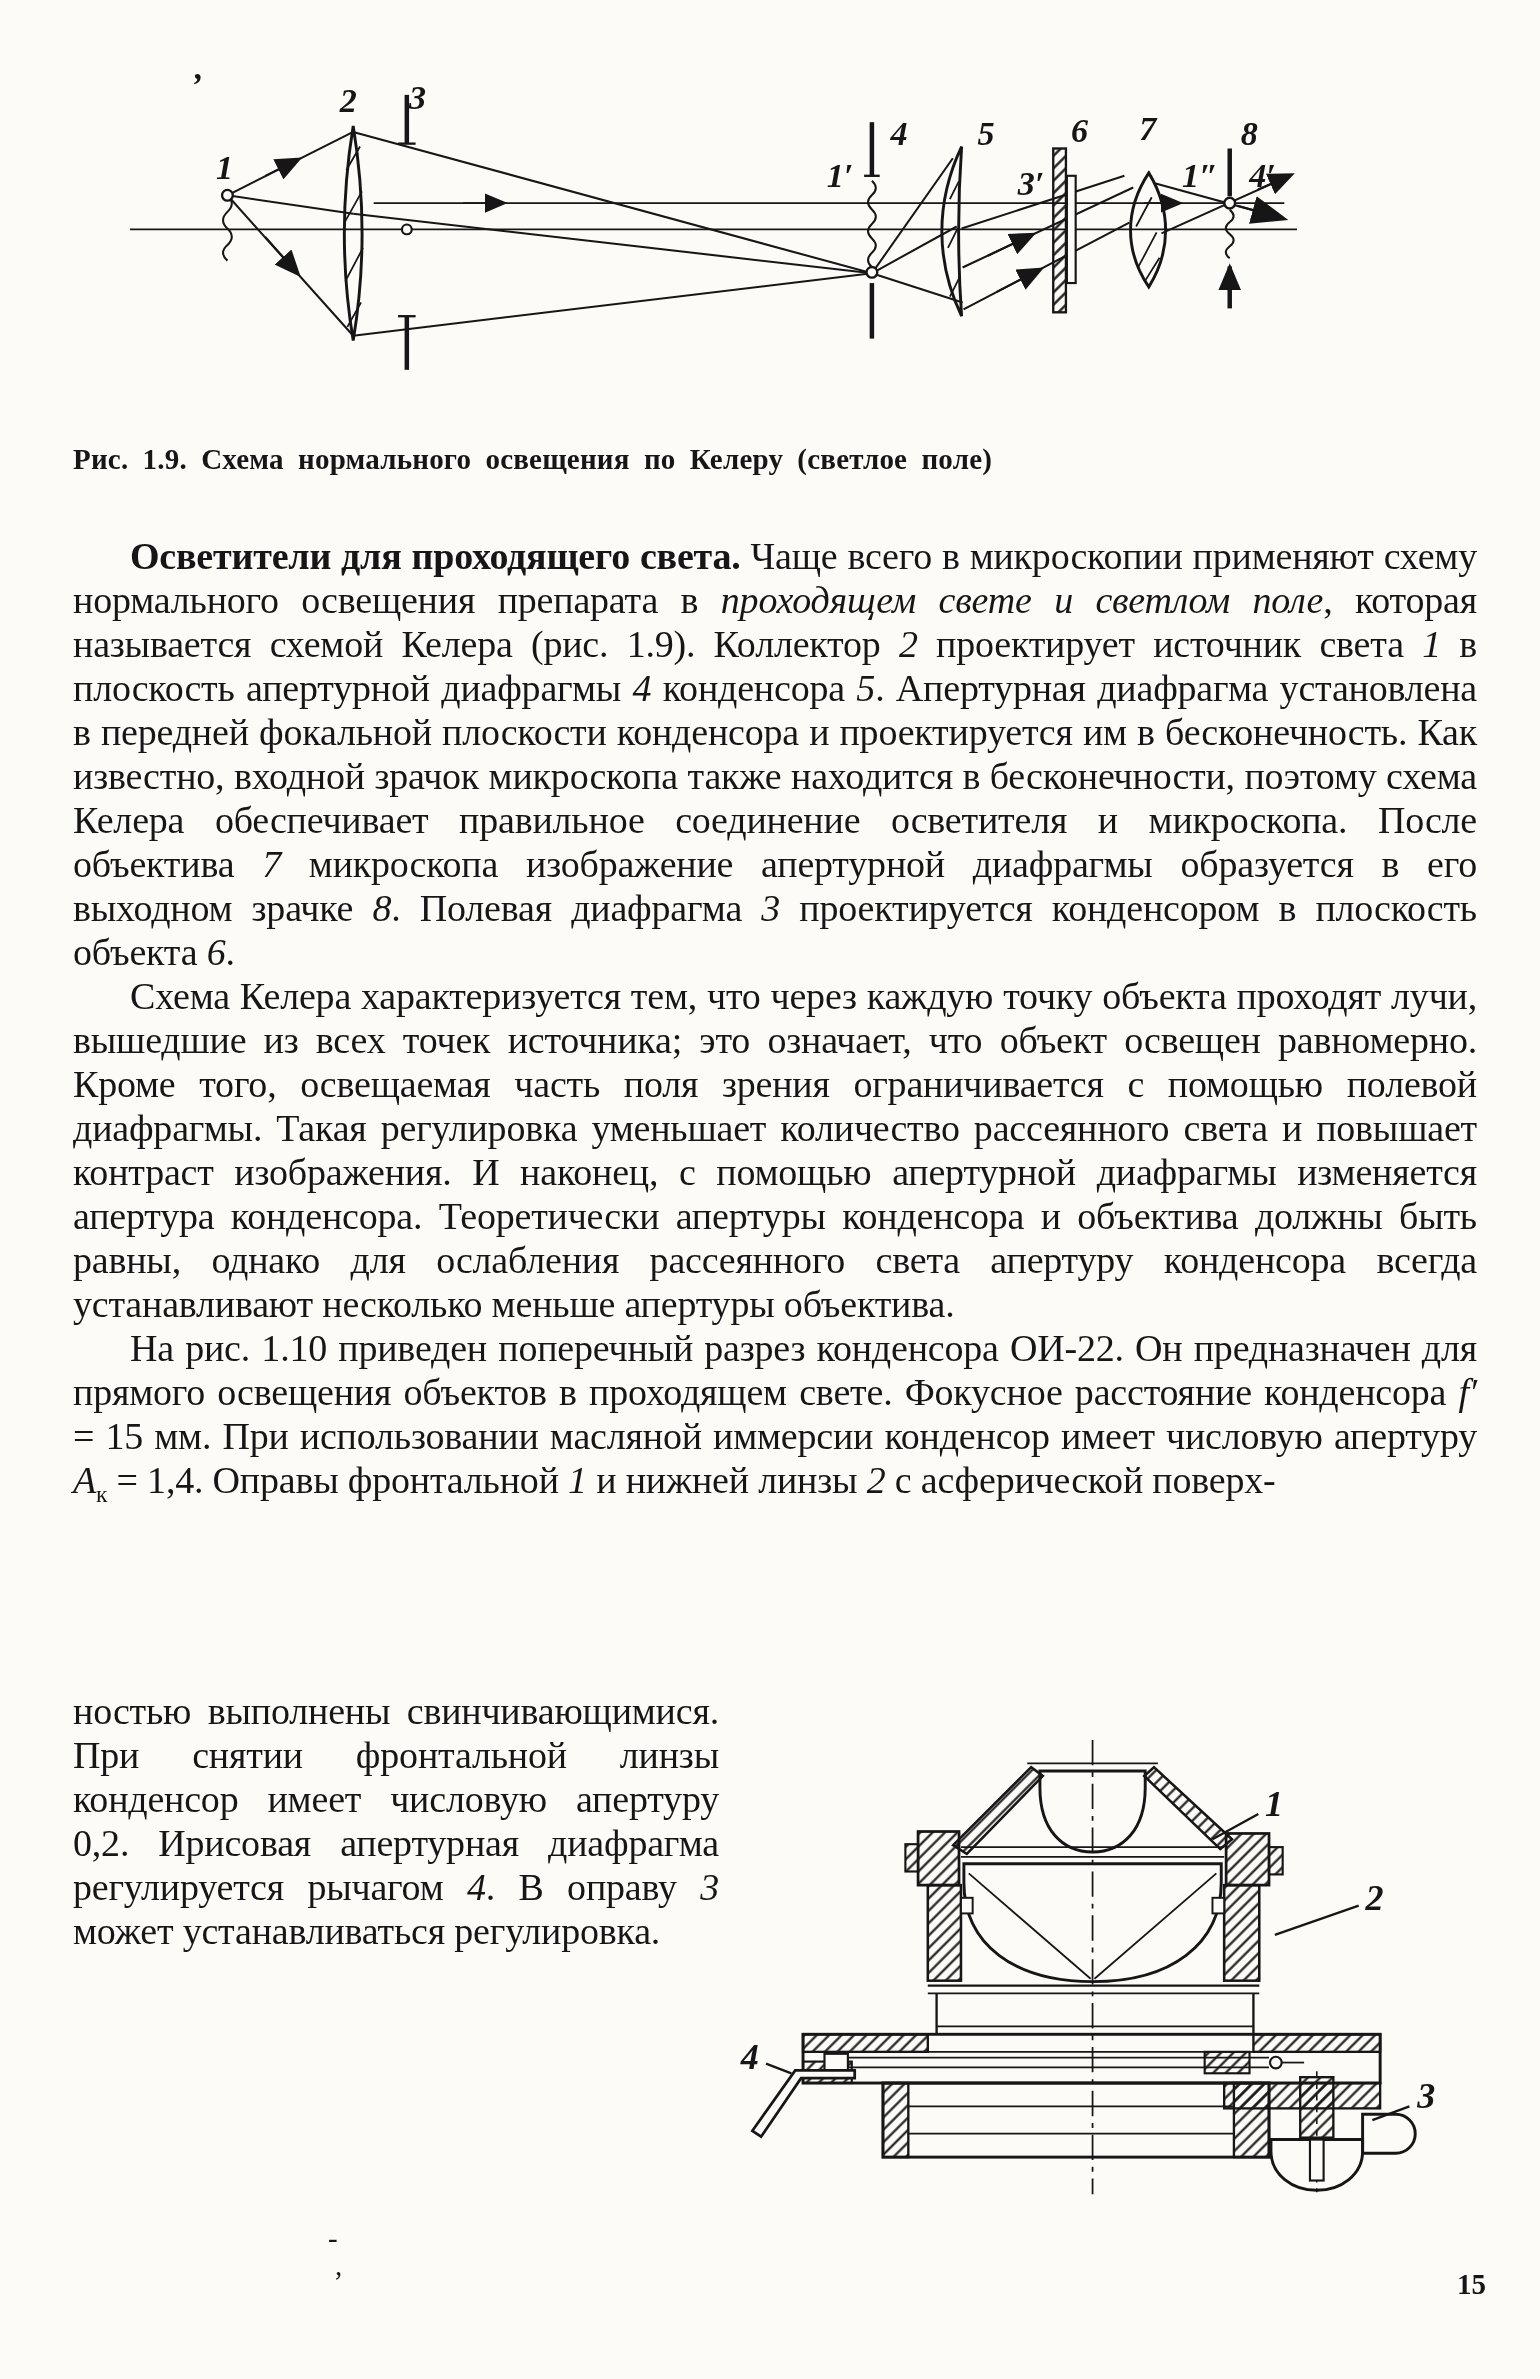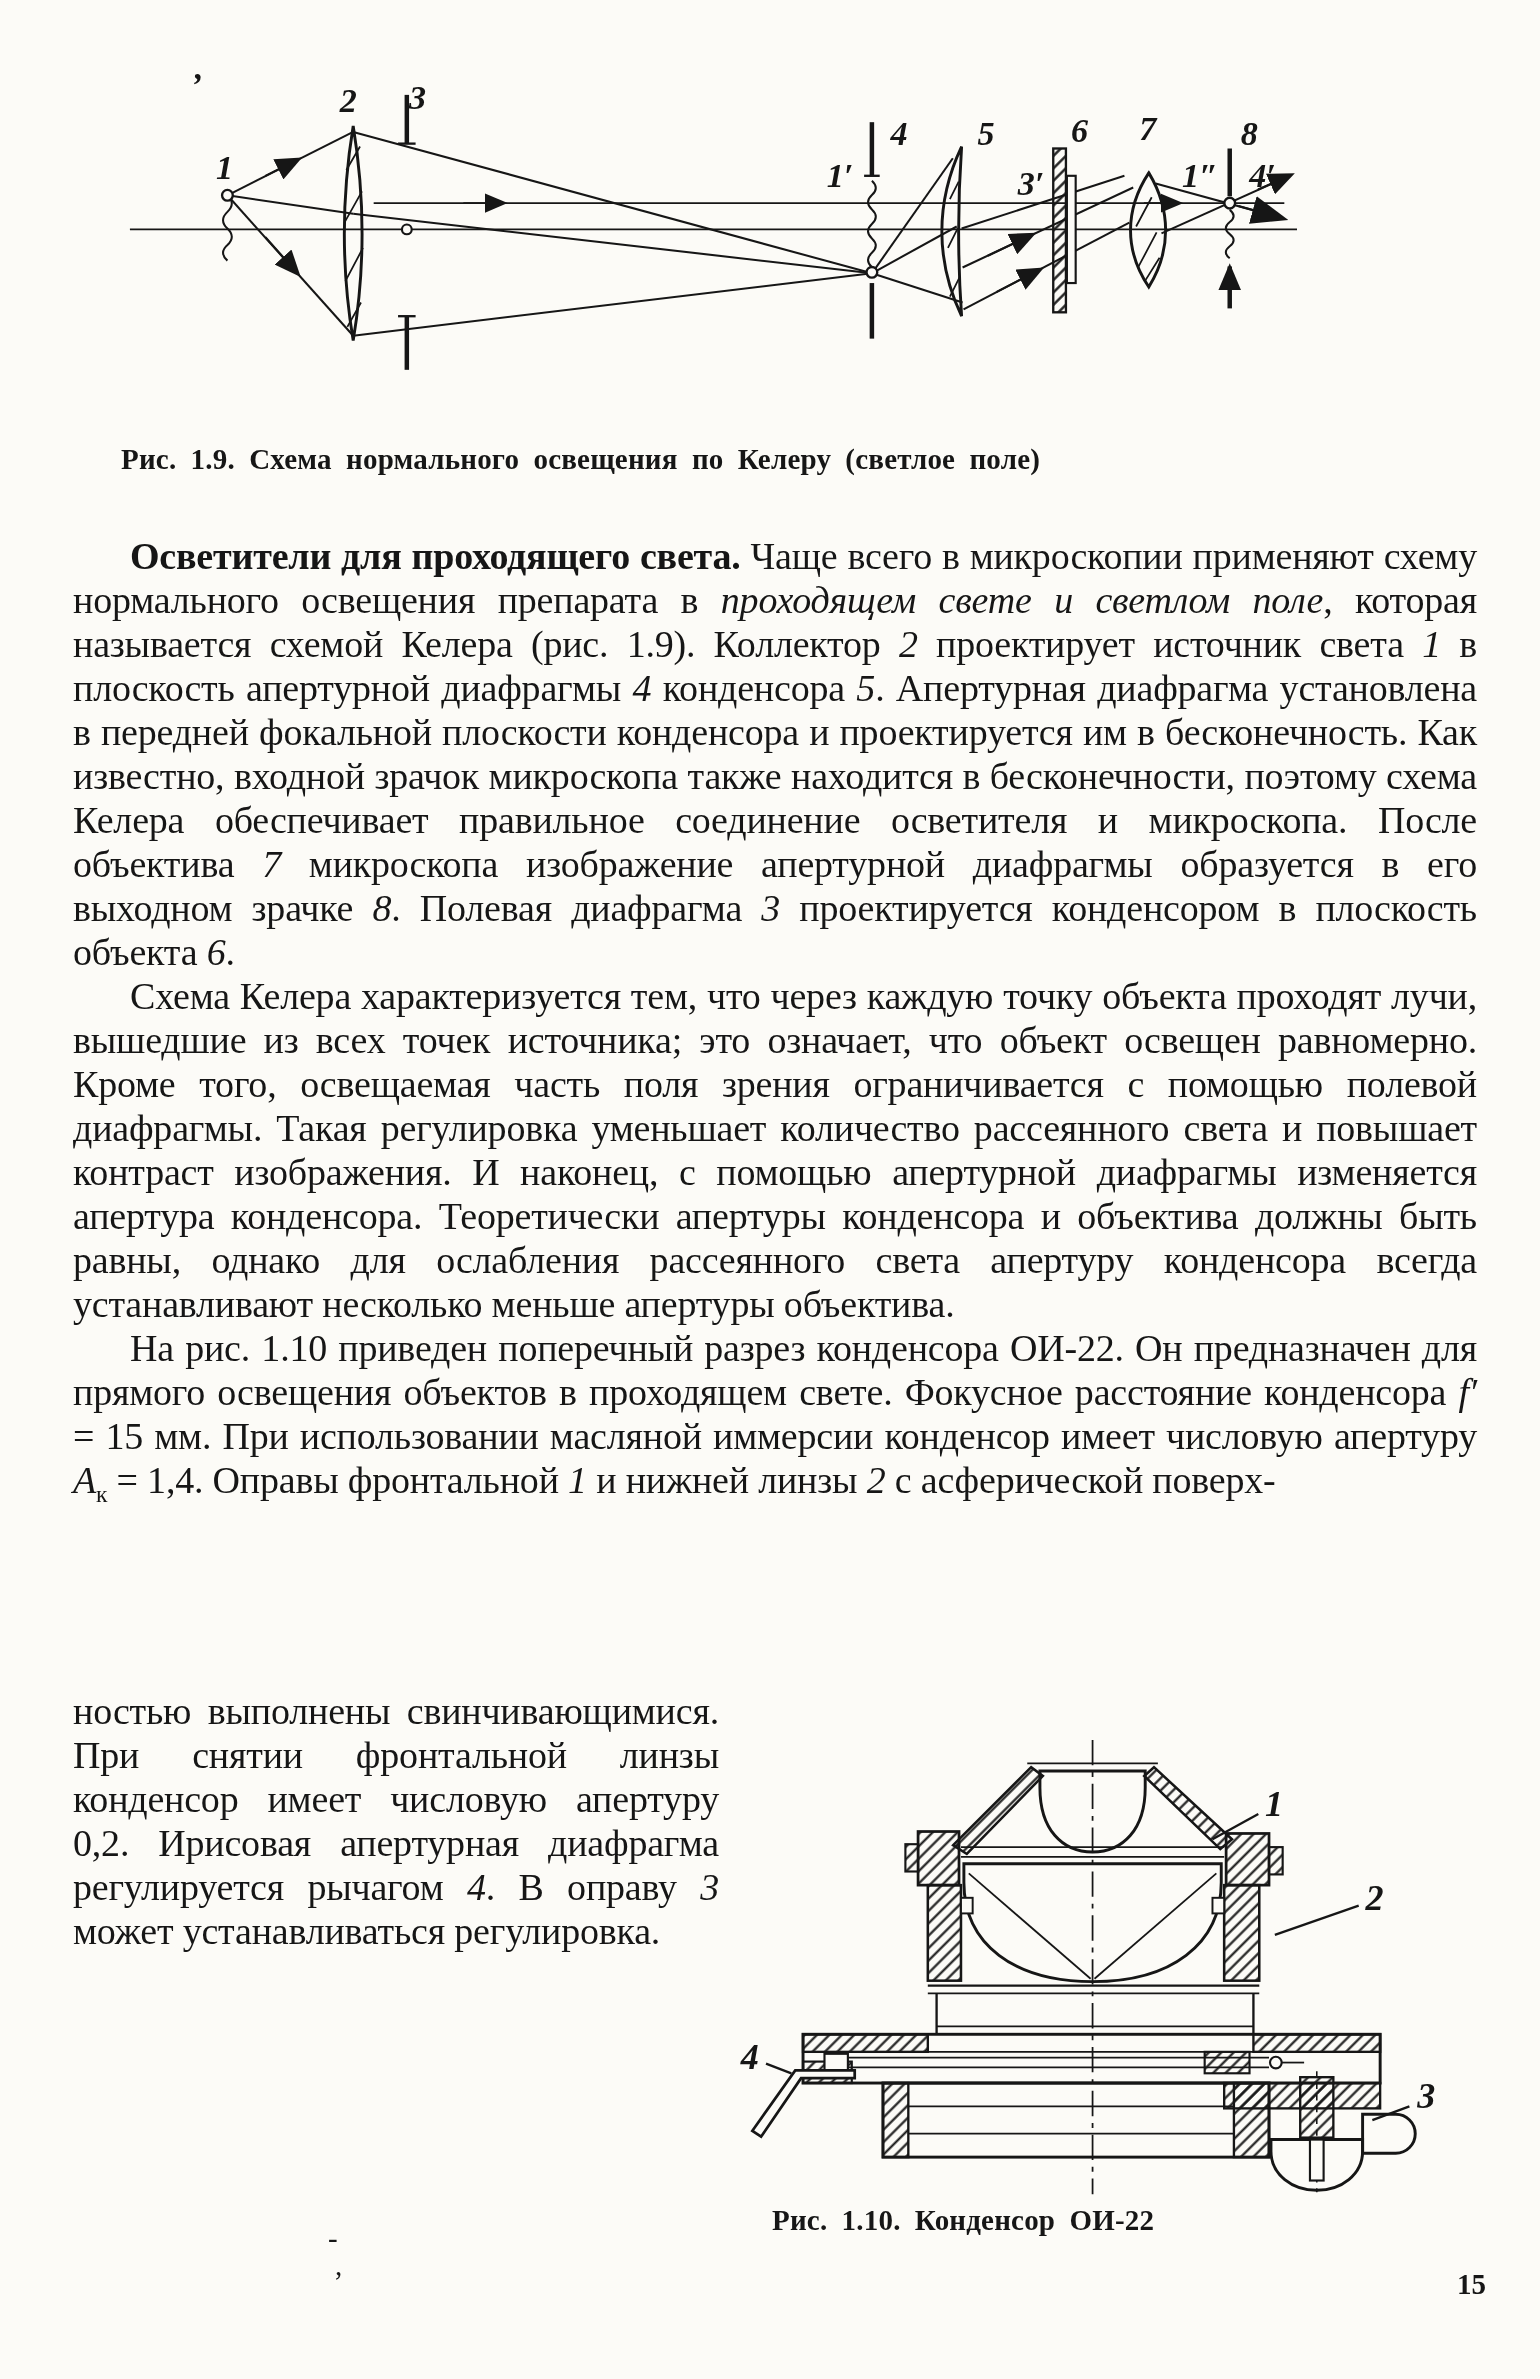--- a/index.html
+++ b/index.html
@@ -12,21 +12,21 @@
   svg{position:absolute;overflow:visible;}
   svg .ol{fill:none;stroke:#161616;stroke-width:3;}
   svg .ol2{fill:none;stroke:#161616;stroke-width:2.4;}
   svg .thin{fill:none;stroke:#161616;stroke-width:1.8;}
   svg .ray{fill:none;stroke:#161616;stroke-width:2.1;}
   svg .bar{stroke:#161616;stroke-width:4.6;}
   svg .flab{font-family:"Liberation Serif",serif;font-style:italic;font-weight:600;font-size:35px;fill:#161616;}
   svg .flab2{font-family:"Liberation Serif",serif;font-style:italic;font-weight:600;font-size:37px;fill:#161616;}
   #cap19,#cap110{
     position:absolute;font-weight:700;font-size:29px;line-height:37px;
-    word-spacing:6.8px;letter-spacing:0.2px;margin-left:48px;
+    word-spacing:6.8px;letter-spacing:0.2px;
   }
   #cap19{left:73px;top:441px;width:1248px;}
   #cap110{left:724px;top:2202px;width:605px;}
   #flow{position:absolute;left:73px;top:534px;width:1404px;}
   #col{position:absolute;left:73px;top:1689px;width:646px;}
   #flow p,#col p{
     margin:0;font-size:38px;line-height:44px;text-align:justify;
     text-indent:57px;letter-spacing:-0.2px;
   }
   #col p.noindent{text-indent:0;}
@@ -260,21 +260,20 @@
     </g>
 
     <g>
       <text class="flab2" x="552" y="84">1</text>
       <text class="flab2" x="655" y="180">2</text>
       <text class="flab2" x="708" y="384">3</text>
       <text class="flab2" x="14" y="344">4</text>
     </g>
   </svg>
 
-  <div id="cap110">Рис. 1.10. Конденсор ОИ-22</div>
 
   <span class="mark" id="mark1">-</span>
   <span class="mark" id="mark2">,</span>
 
   <div id="pageno">15</div>
 
 </div>
 
 
 </body></html>

